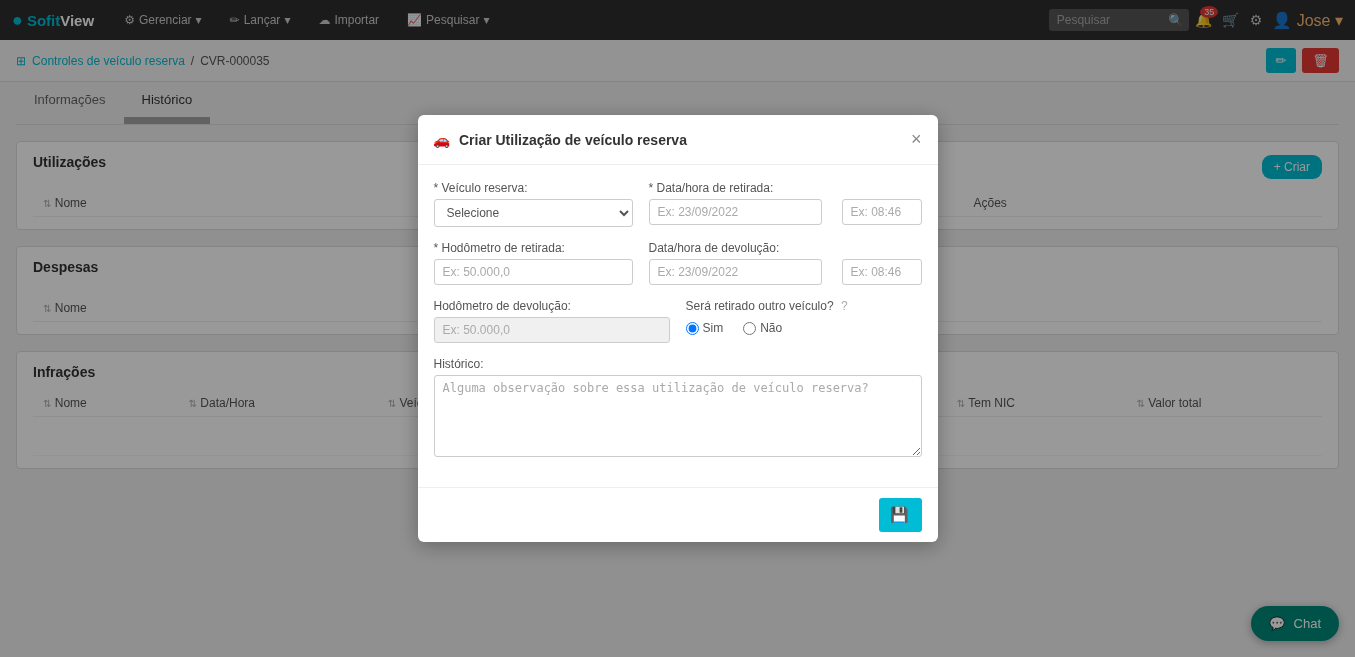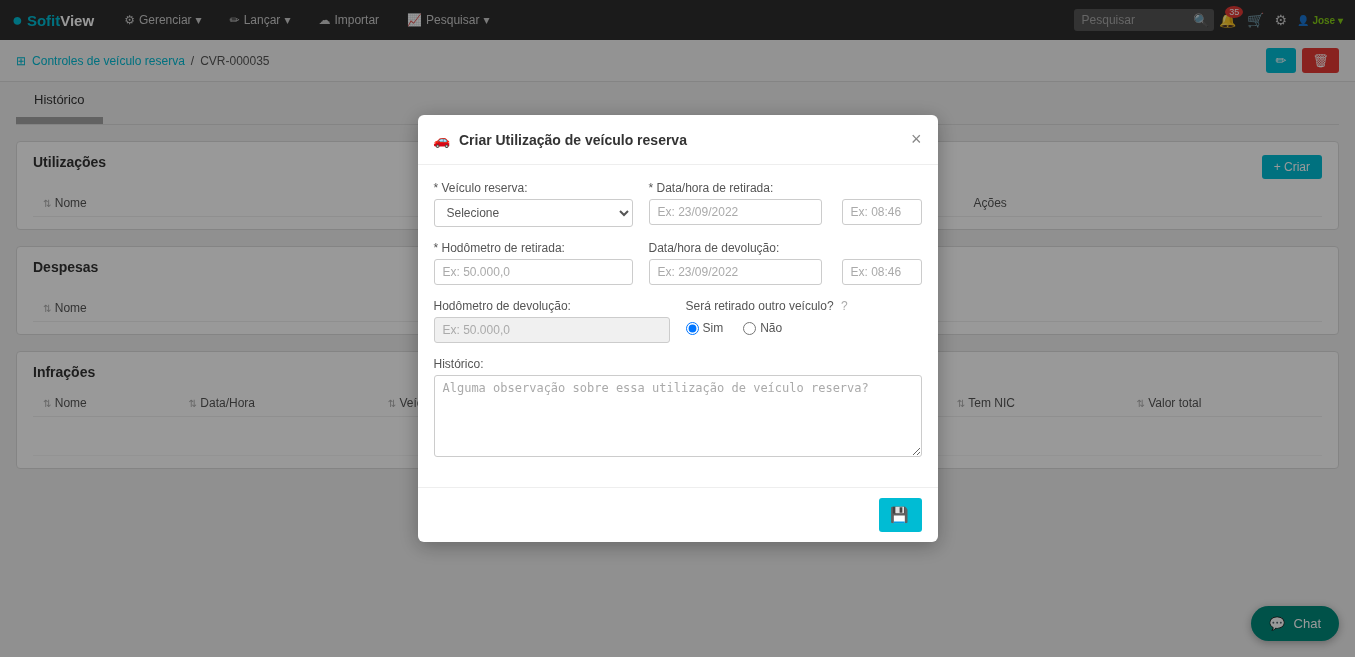--- a/index.html
+++ b/index.html
@@ -30,21 +30,21 @@
       background: #555; border: none; border-radius: 3px; padding: 4px 8px; color: white; width: 140px; font-size: 12px;
     }
     .search-box::placeholder { color: #aaa; }
     .icon-btn {
       color: #ccc; cursor: pointer; font-size: 14px; position: relative;
     }
     .badge {
       background: #e53935; color: white; border-radius: 50%; font-size: 9px; padding: 1px 4px;
       position: absolute; top: -6px; right: -6px;
     }
-    .user-label { color: #84cc16; font-size: 10px; cursor: pointer; font-weight: bold; }
+    .user-label { color: #fdba74; font-size: 16px; cursor: pointer; }
 
     
     .breadcrumb-bar {
       background: #f5f5f5; border-bottom: 1px solid #ddd; padding: 8px 16px; display: flex; align-items: center; justify-content: space-between;
     }
     .breadcrumb { display: flex; align-items: center; gap: 6px; font-size: 12px; color: #555; }
     .breadcrumb a { color: #00bcd4; text-decoration: none; }
     .breadcrumb-actions { display: flex; gap: 6px; }
     .btn-edit { background: #00bcd4; color: white; border: none; border-radius: 3px; padding: 5px 10px; cursor: pointer; font-size: 13px; }
     .btn-delete { background: #e53935; color: white; border: none; border-radius: 3px; padding: 5px 10px; cursor: pointer; font-size: 13px; }
@@ -54,21 +54,21 @@
 
     
     .tabs { display: flex; border-bottom: 1px solid #ddd; margin-bottom: 16px; }
     .tab { padding: 10px 18px; cursor: pointer; font-size: 13px; color: #666; border-bottom: 2px solid transparent; }
     .tab.active { color: #333; border-bottom: 7px solid #a3a3a3; font-weight: 500; }
 
     
     .section { background: white; border: 1px solid #ddd; border-radius: 4px; margin-bottom: 16px; padding: 12px 16px; }
     .section-title { font-size: 14px; font-weight: 600; margin-bottom: 10px; }
     .section-header { display: flex; justify-content: space-between; align-items: center; margin-bottom: 10px; }
-    .btn-create { background: #00bcd4; color: white; border: none; border-radius: 3px; padding: 5px 12px; cursor: pointer; font-size: 12px; }
+    .btn-create { background: #00bcd4; color: white; border: none; border-radius: 9px; padding: 5px 12px; cursor: pointer; font-size: 12px; }
 
     
     table { width: 100%; border-collapse: collapse; font-size: 12px; }
     th { text-align: left; padding: 6px 8px; border-bottom: 1px solid #eee; color: #555; font-weight: 500; }
     td { padding: 6px 8px; border-bottom: 1px solid #f5f5f5; color: #444; }
     .no-records { text-align: center; color: #888; padding: 12px; font-size: 12px; }
 
     
     .modal-backdrop {
       position: fixed; top: 0; left: 0; width: 100%; height: 100%;
@@ -180,20 +180,21 @@
   </div>
   <div class="breadcrumb-actions">
     <button class="btn-edit">✏</button>
     <button class="btn-delete">🗑</button>
   </div>
 </div>
 
 <div class="page-content">
 
   <div class="tabs">
+    <div class="tab">Informações</div>
     <div class="tab active">Histórico</div>
   </div>
 
   <div class="section">
     <div class="section-header">
       <div class="section-title">Utilizações</div>
       <button class="btn-create">+ Criar</button>
     </div>
     <table>
       <thead>

